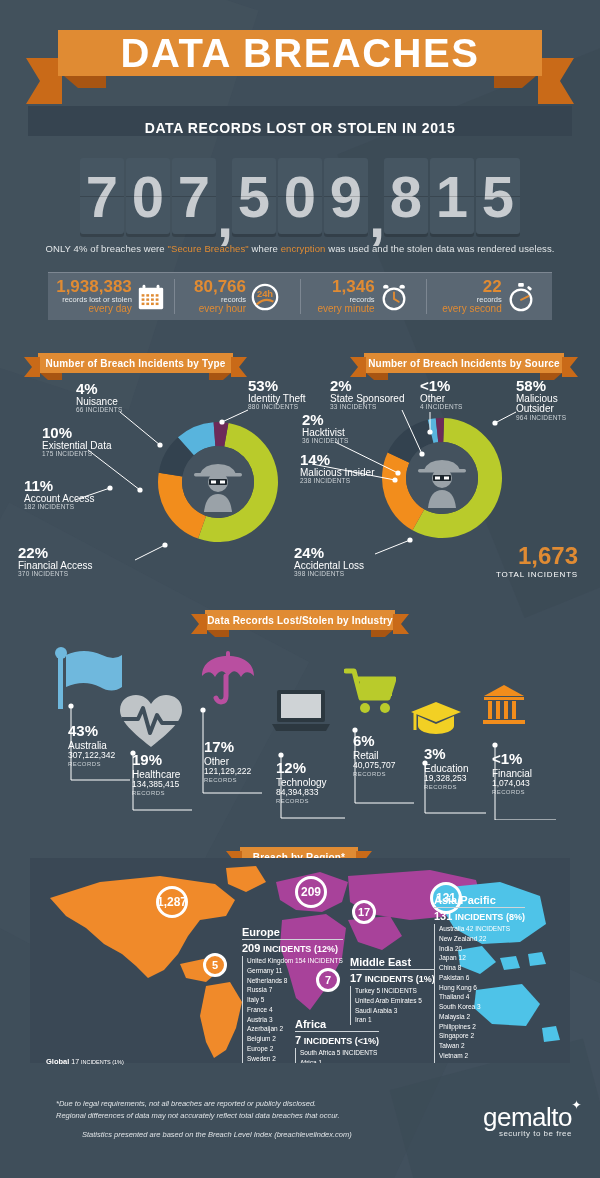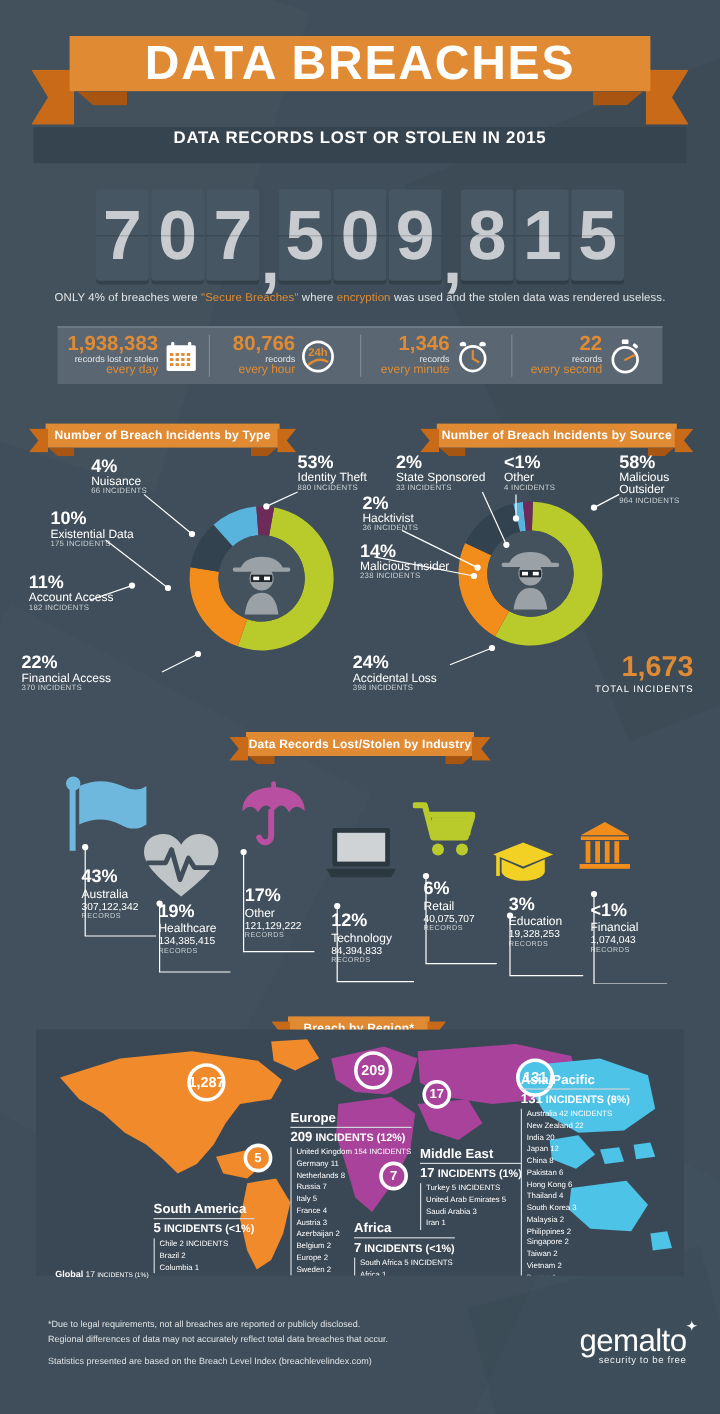--- a/index.html
+++ b/index.html
@@ -31,21 +31,21 @@
   }
   .title-band .shadow-l, .title-band .shadow-r{
     position:absolute; bottom:-12px; width:42px; height:12px; background:#a85512;
   }
   .title-band .shadow-l{ left:6px; clip-path:polygon(0 0,100% 0,100% 100%,14px 100%); }
   .title-band .shadow-r{ right:6px; clip-path:polygon(0 0,100% 0,calc(100% - 14px) 100%,0 100%); }
   .title-text { font-size:40px; font-weight:bold; letter-spacing:1.5px; color:#fff; }
 
   .subtitle-band {
     position:absolute; left:28px; right:28px; top:106px; height:30px;
-    background:#364450; display:flex; align-items:flex-start; justify-content:center;
+    background:#364450; display:flex; align-items:flex-end; justify-content:center;
   }
   .subtitle-text { font-size:14px; font-weight:bold; letter-spacing:.6px; }
 
   
   .bignum { position:absolute; left:0; top:156px; width:600px; height:80px;
             display:flex; align-items:center; justify-content:center; }
   .digit {
     width:44px; height:76px; margin:0 1px; background:#465662;
     border-radius:3px; color:#c8ccd0; font-size:58px; font-weight:bold;
     display:flex; align-items:center; justify-content:center;
@@ -120,22 +120,22 @@
   .rgn .inc-line{ font-size:9px; font-weight:bold; border-top:1px solid #cfd5d9;
                   border-bottom:0; padding-top:2px; }
   .rgn .inc-line .big{ font-size:11px; }
   .rgn ul{ list-style:none; border-left:1px solid #cfd5d9; padding-left:4px; margin-top:2px; }
   .rgn ul li{ font-size:6.5px; line-height:1.5; white-space:nowrap; }
 
   .global-line{ position:absolute; left:46px; top:1057px; font-size:7px; }
   .global-line b{ font-size:7.5px; }
   .global-line span{ font-size:5.5px; }
 
-  .footnotes{ position:absolute; left:40px; top:1098px; font-size:7.5px; line-height:1.55; color:#dfe3e6;}
-  .footnotes .sp{ margin-top:8px; }
+  .footnotes{ position:absolute; left:56px; top:1098px; font-size:7.5px; line-height:1.55; color:#dfe3e6;font-style:italic;}
+  .footnotes .sp{ margin-top:8px;margin-left:26px; }
 
   .logo{ position:absolute; right:28px; bottom:40px; text-align:right; }
   .logo .gm{ font-size:26px; color:#fff; letter-spacing:-.5px; position:relative; }
   .logo .gm .star{ position:absolute; top:-4px; right:-9px; font-size:12px; }
   .logo .tag{ font-size:8px; color:#e6eaec; letter-spacing:.5px; margin-top:-4px;}
 </style>
 </head>
 <body>
 
 <div class="bgfacets">
@@ -563,31 +563,20 @@
   </div>
   <div class="pin sm" style="left:322px; top:42px; background:#a8429a;">
     <span>17</span>
   </div>
   <div class="pin" style="left:400px; top:24px; background:#4ec3e8;">
     <span>131</span>
   </div>
 
   
 
-  <div class="rgn" style="left:98px; top:144px;">
-    <h4>South America</h4>
-    <div class="inc-line">
-      <span class="big">5</span> <span>INCIDENTS (&lt;1%)</span>
-    </div>
-    <ul>
-        <li class="first">Chile  2 INCIDENTS</li>
-        <li>Brazil  2</li>
-        <li>Columbia  1</li>
-      </ul>
-  </div>
 
   <div class="rgn" style="left:212px; top:68px;">
     <h4>Europe</h4>
     <div class="inc-line">
       <span class="big">209</span> <span>INCIDENTS (12%)</span>
     </div>
     <ul>
         <li class="first">United Kingdom  154 INCIDENTS</li>
         <li>Germany  11</li>
         <li>Netherlands  8</li>

